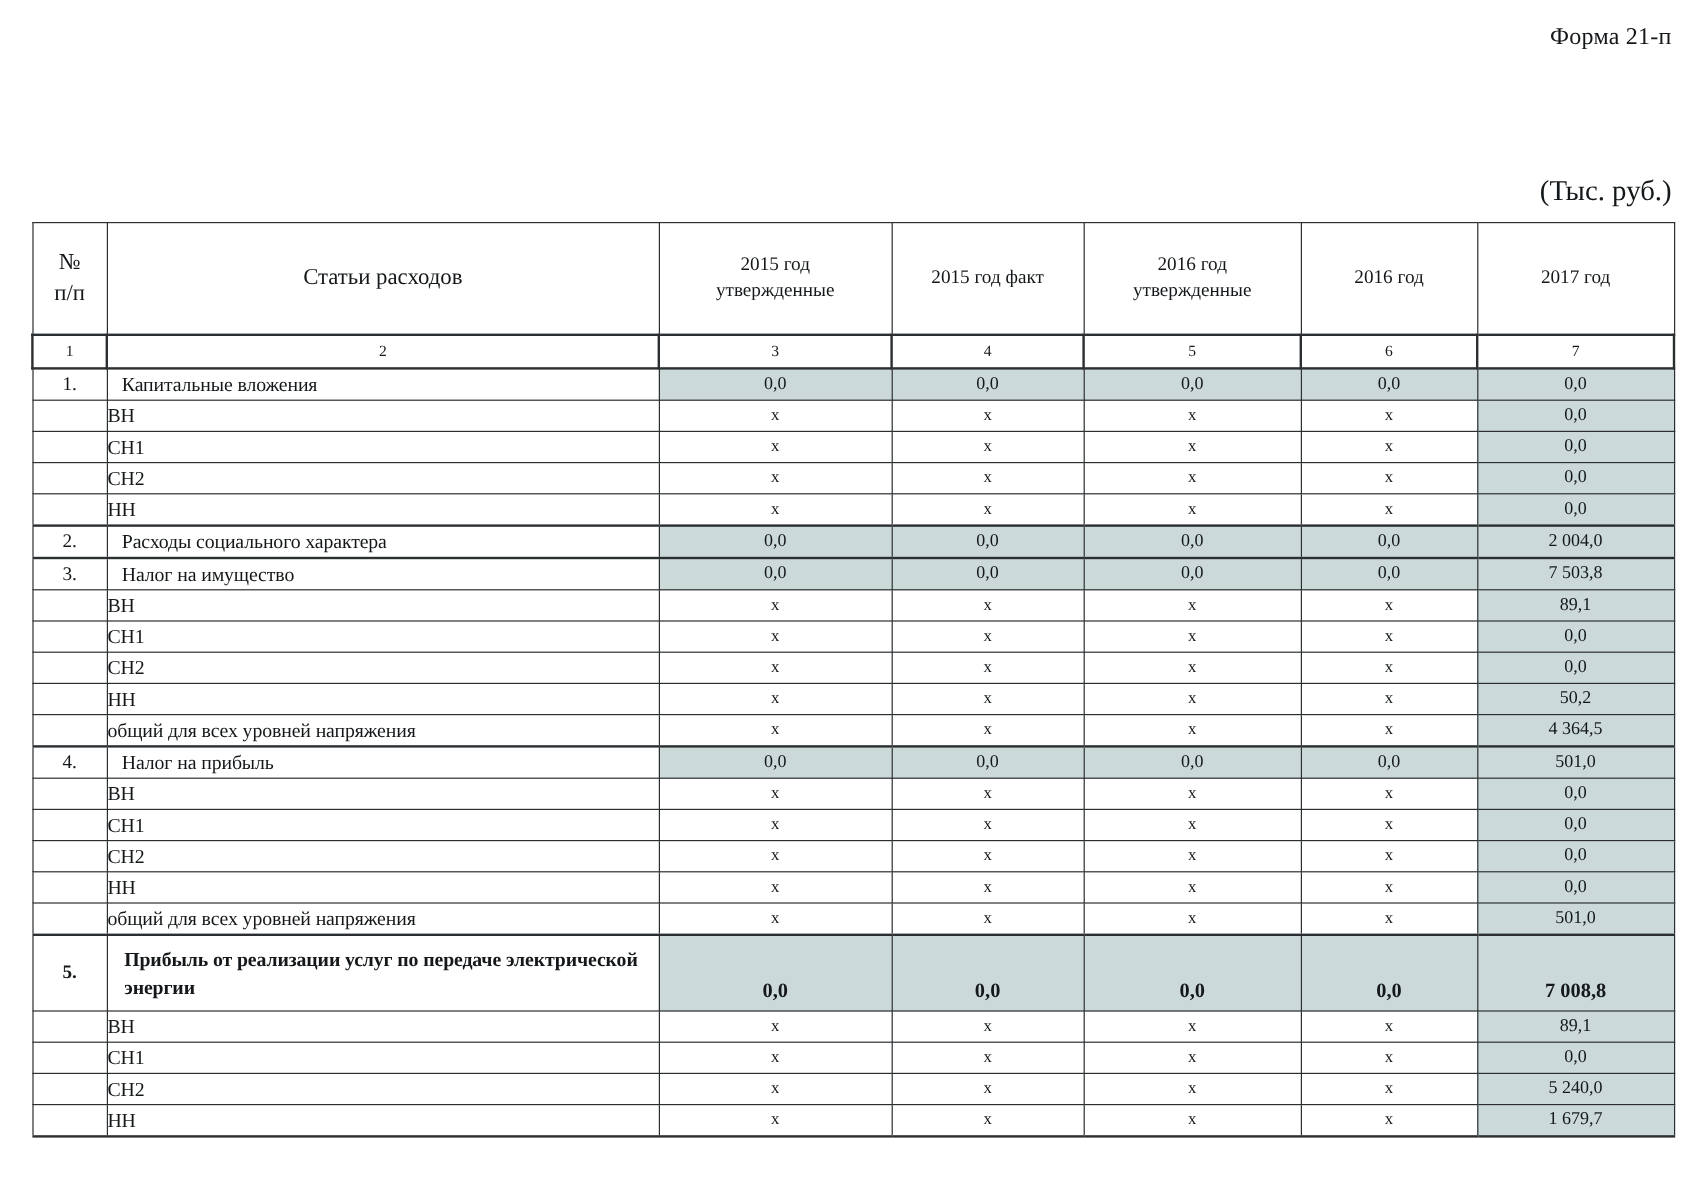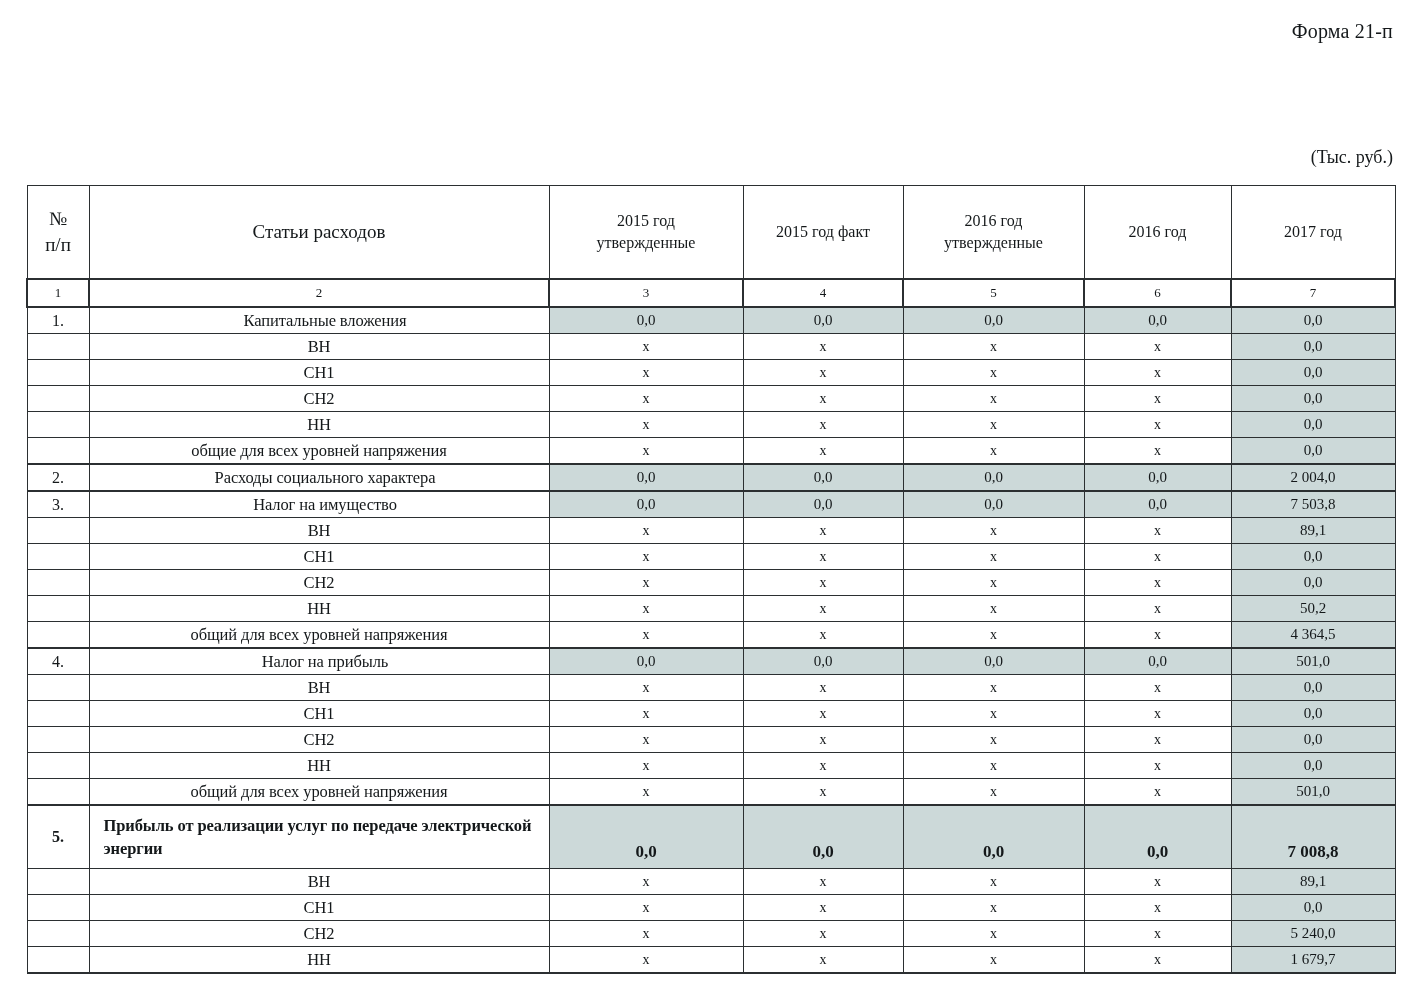--- a/index.html
+++ b/index.html
@@ -37,21 +37,21 @@
     text-align: center;
     font-size: 23px;
     font-weight: bold;
     line-height: 1.42;
     letter-spacing: -0.1px;
   }
   .units {
     position: absolute;
     top: 147px;
     right: 28px;
-    font-size: 18px;
+    font-size: 24px;
     white-space: nowrap;
   }
   table.form {
     position: absolute;
     top: 185px;
     left: 26px;
     width: 1368px;
     border-collapse: collapse;
     table-layout: fixed;
     font-size: 15px;
@@ -89,21 +89,21 @@
     font-size: 13px;
     border-width: 2px;
   }
 
   tbody td { height: 25px; }
   td.num {
     text-align: center;
     font-size: 16px;
   }
   td.label {
-    text-align: center;
+    text-align: left;
     padding-left: 10px;
     font-size: 16.5px;
     letter-spacing: -0.1px;
   }
   td.val {
     text-align: center;
     font-size: 15px;
   }
   td.val.x { font-size: 14px; }
 
@@ -235,29 +235,20 @@
         </tr>
         <tr>
           <td class="num firstcol"></td>
           <td class="label">НН</td>
           <td class="val x">х</td>
           <td class="val x">х</td>
           <td class="val x">х</td>
           <td class="val x">х</td>
           <td class="val lastcol shaded-7">0,0</td>
         </tr>
-        <tr>
-          <td class="num firstcol"></td>
-          <td class="label">общие для всех уровней напряжения</td>
-          <td class="val x">х</td>
-          <td class="val x">х</td>
-          <td class="val x">х</td>
-          <td class="val x">х</td>
-          <td class="val lastcol shaded-7">0,0</td>
-        </tr>
         <tr class="group">
           <td class="num firstcol">2.</td>
           <td class="label">Расходы социального характера</td>
           <td class="val shaded">0,0</td>
           <td class="val shaded">0,0</td>
           <td class="val shaded">0,0</td>
           <td class="val shaded">0,0</td>
           <td class="val lastcol shaded-7">2 004,0</td>
         </tr>
         <tr class="group">

